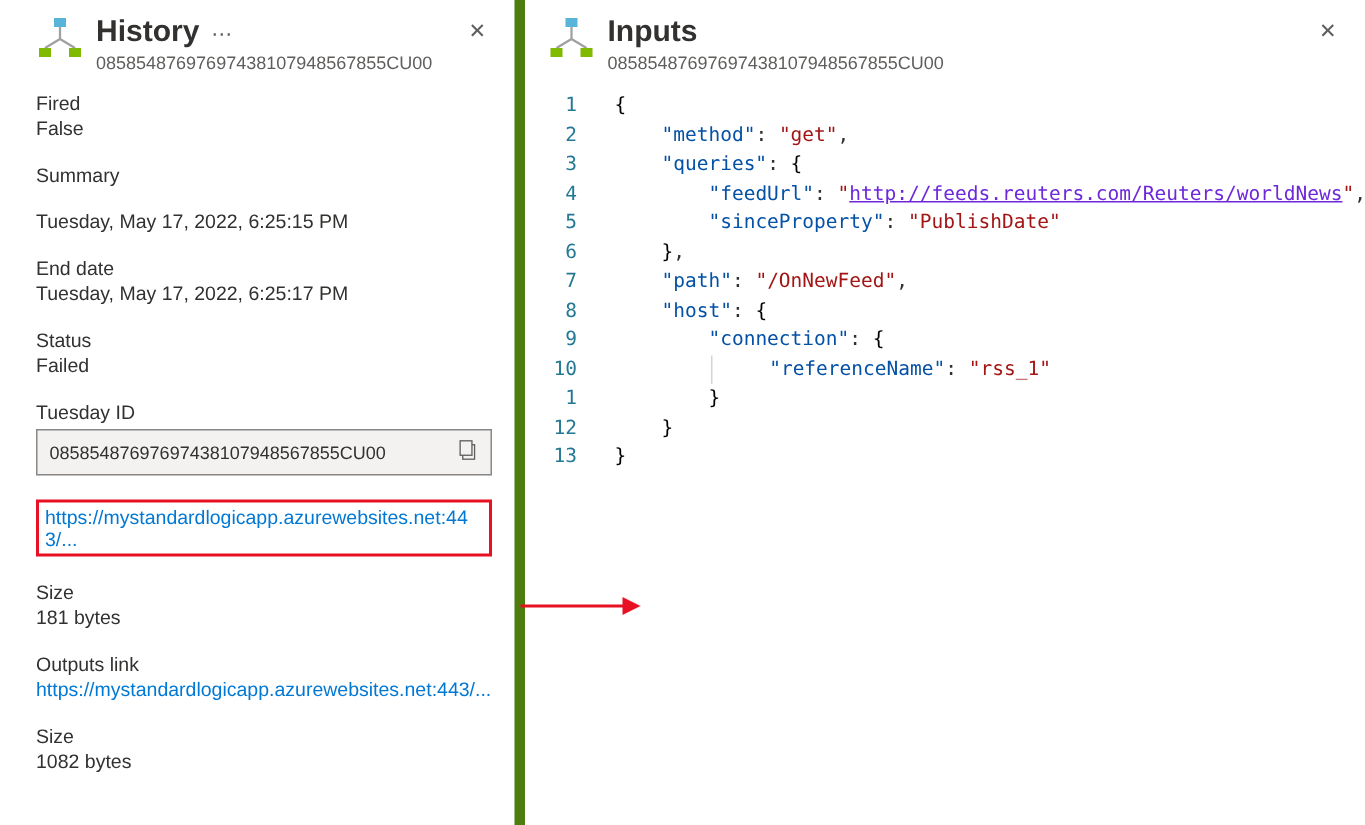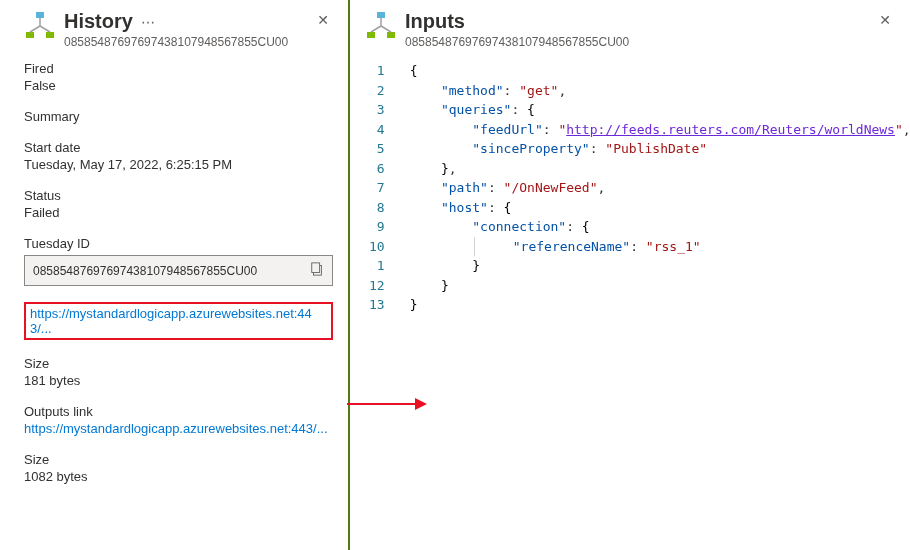--- a/index.html
+++ b/index.html
@@ -7,21 +7,21 @@
       font-family: "Segoe UI", Arial, sans-serif;
       font-size: 13px;
       color: #323130;
       background: #fff;
       width: 910px;
       height: 550px;
       display: flex;
       overflow: hidden;
     }
     .panel { padding: 10px 15px; overflow-y: auto; }
-    .panel-left { width: 350px; border-right: 2px solid #4d7c0f; padding-left: 24px; }
+    .panel-left { width: 350px; border-right: 7px solid #4d7c0f; padding-left: 24px; }
     .panel-right { flex: 1; }
     .panel-header { display: flex; align-items: flex-start; margin-bottom: 12px; }
     .hdr-icon { width: 32px; height: 32px; flex-shrink: 0; margin-right: 8px; }
     .hdr-text { flex: 1; }
     .hdr-title-row { display: flex; align-items: center; gap: 8px; }
     .hdr-title { font-size: 20px; font-weight: 600; color: #323130; }
     .hdr-sub { font-size: 12px; color: #605e5c; margin-top: 2px; }
     .close-btn { cursor: pointer; font-size: 14px; color: #605e5c; padding: 2px 4px; }
     .more-icon { color: #605e5c; font-size: 14px; cursor: pointer; }
     .section { margin-bottom: 16px; }
@@ -96,25 +96,26 @@
   <div class="section">
     <div class="label">Fired</div>
     <div class="value">False</div>
   </div>
 
   <div class="section">
       <div class="label">Summary</div>
     </div>
 
   <div class="section">
-    <div class="label">Start date</div>
     <div class="value">Tuesday, May 17, 2022, 6:25:15 PM</div>
   </div>
 
   <div class="section">
+    <div class="label">End date</div>
+    <div class="value">Tuesday, May 17, 2022, 6:25:17 PM</div>
   </div>
 
   <div class="section">
     <div class="label">Status</div>
     <div class="value">Failed</div>
   </div>
 
   <div class="section">
     <div class="label">Tuesday ID</div>
     <div class="tracking-box">

